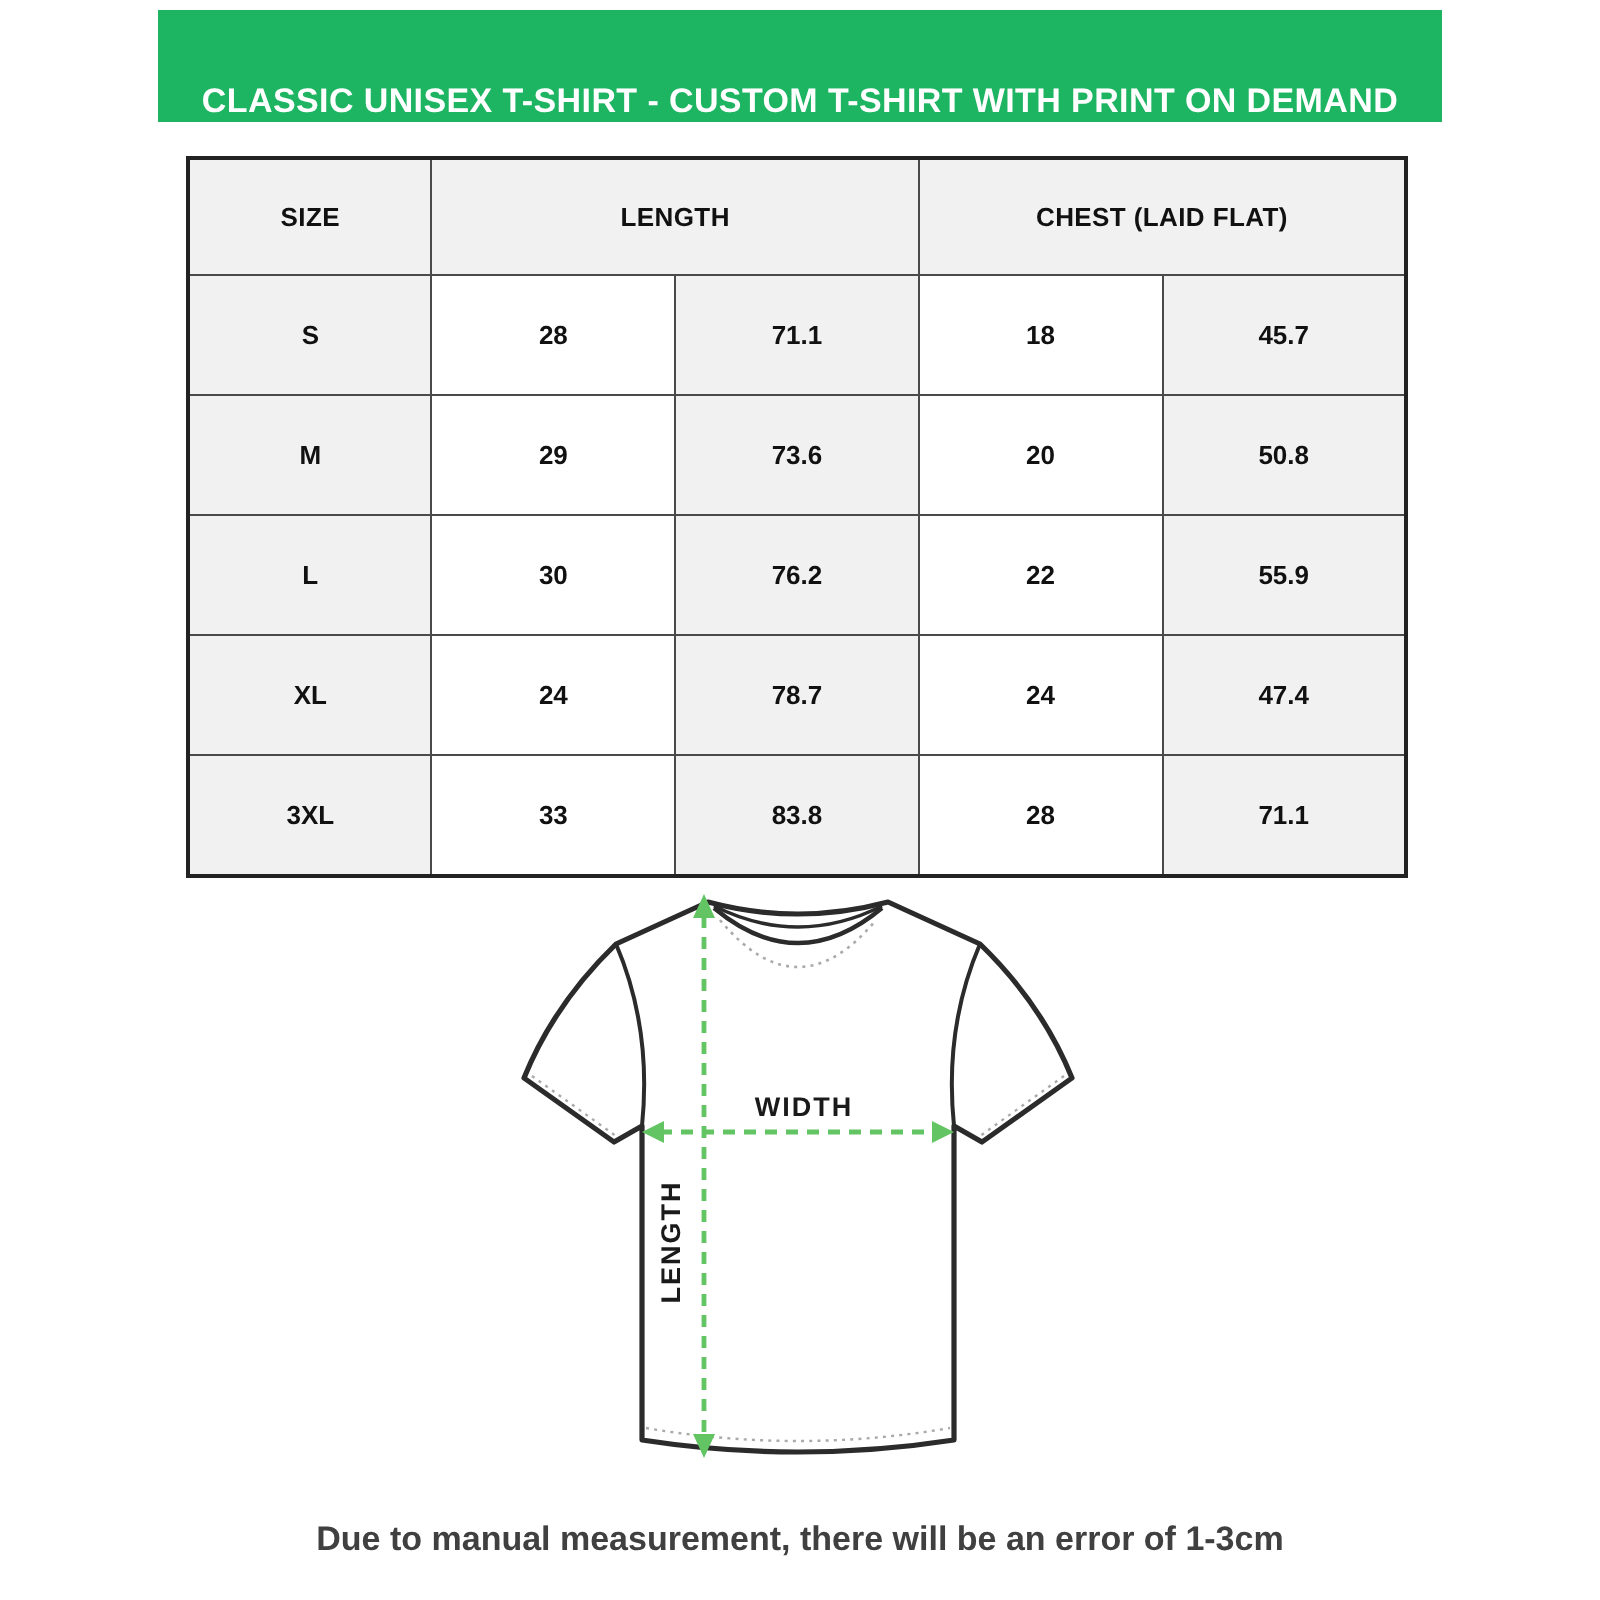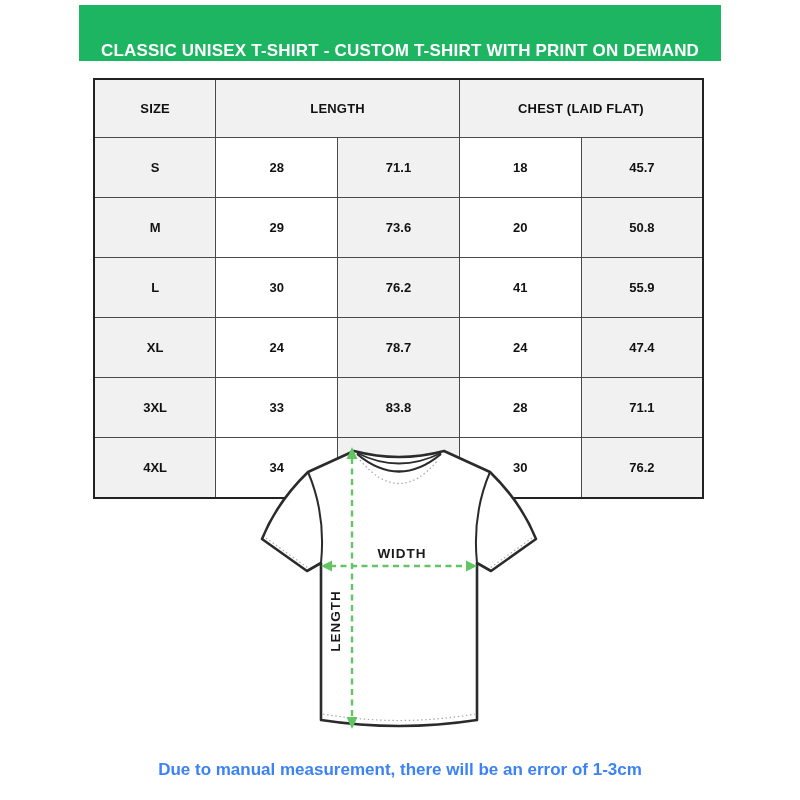--- a/index.html
+++ b/index.html
@@ -36,21 +36,21 @@
   .size-table td { height:35px; }
   .size-table td.gray  { background:#f1f1f1; }
   .size-table td.white { background:#ffffff;margin-top:34px; }
 
   
   .tshirt-wrap { position:absolute; left:240px; top:438px; width:320px; height:320px; }
 
   
   .note {
     position:absolute; left:0; top:760px; width:800px;
-    text-align:center; color:#3b82f6; font-weight:bold; font-size:17px;
+    text-align:center; color:#404040; font-weight:bold; font-size:17px;
   }
 </style>
 </head>
 <body>
 
 <div class="banner">
   <span>CLASSIC UNISEX T-SHIRT - CUSTOM T-SHIRT WITH PRINT ON DEMAND</span>
 </div>
 
 <table class="size-table">
@@ -80,43 +80,36 @@
     <td class="gray">M</td>
     <td class="white">29</td>
     <td class="gray">73.6</td>
     <td class="white">20</td>
     <td class="gray">50.8</td>
   </tr>
       <tr>
     <td class="gray">L</td>
     <td class="white">30</td>
     <td class="gray">76.2</td>
-    <td class="white">41</td>
+    <td class="white">22</td>
     <td class="gray">55.9</td>
   </tr>
       <tr>
     <td class="gray">XL</td>
     <td class="white">24</td>
     <td class="gray">78.7</td>
     <td class="white">24</td>
     <td class="gray">47.4</td>
   </tr>
       <tr>
     <td class="gray">3XL</td>
     <td class="white">33</td>
     <td class="gray">83.8</td>
     <td class="white">28</td>
     <td class="gray">71.1</td>
-  </tr>
-      <tr>
-    <td class="gray">4XL</td>
-    <td class="white">34</td>
-    <td class="gray">86.3</td>
-    <td class="white">30</td>
-    <td class="gray">76.2</td>
   </tr>
     </tbody>
 </table>
 
 <div class="tshirt-wrap">
   <svg width="320" height="320" viewBox="240 440 320 320" xmlns="http://www.w3.org/2000/svg">
 
     <path d="M354,453 Q399,465 444,453 L490,474 Q521,504 536,541 L491,573 L477,565 L477,722 Q399,734 321,722 L321,565 L307,573 L262,541 Q277,504 308,474 Z" fill="#ffffff" stroke="#2b2b2b" stroke-width="2.6" stroke-linejoin="round"></path>
 
     <path d="M357,455 Q399,476 441,455" fill="none" stroke="#2b2b2b" stroke-width="1.8"></path>

